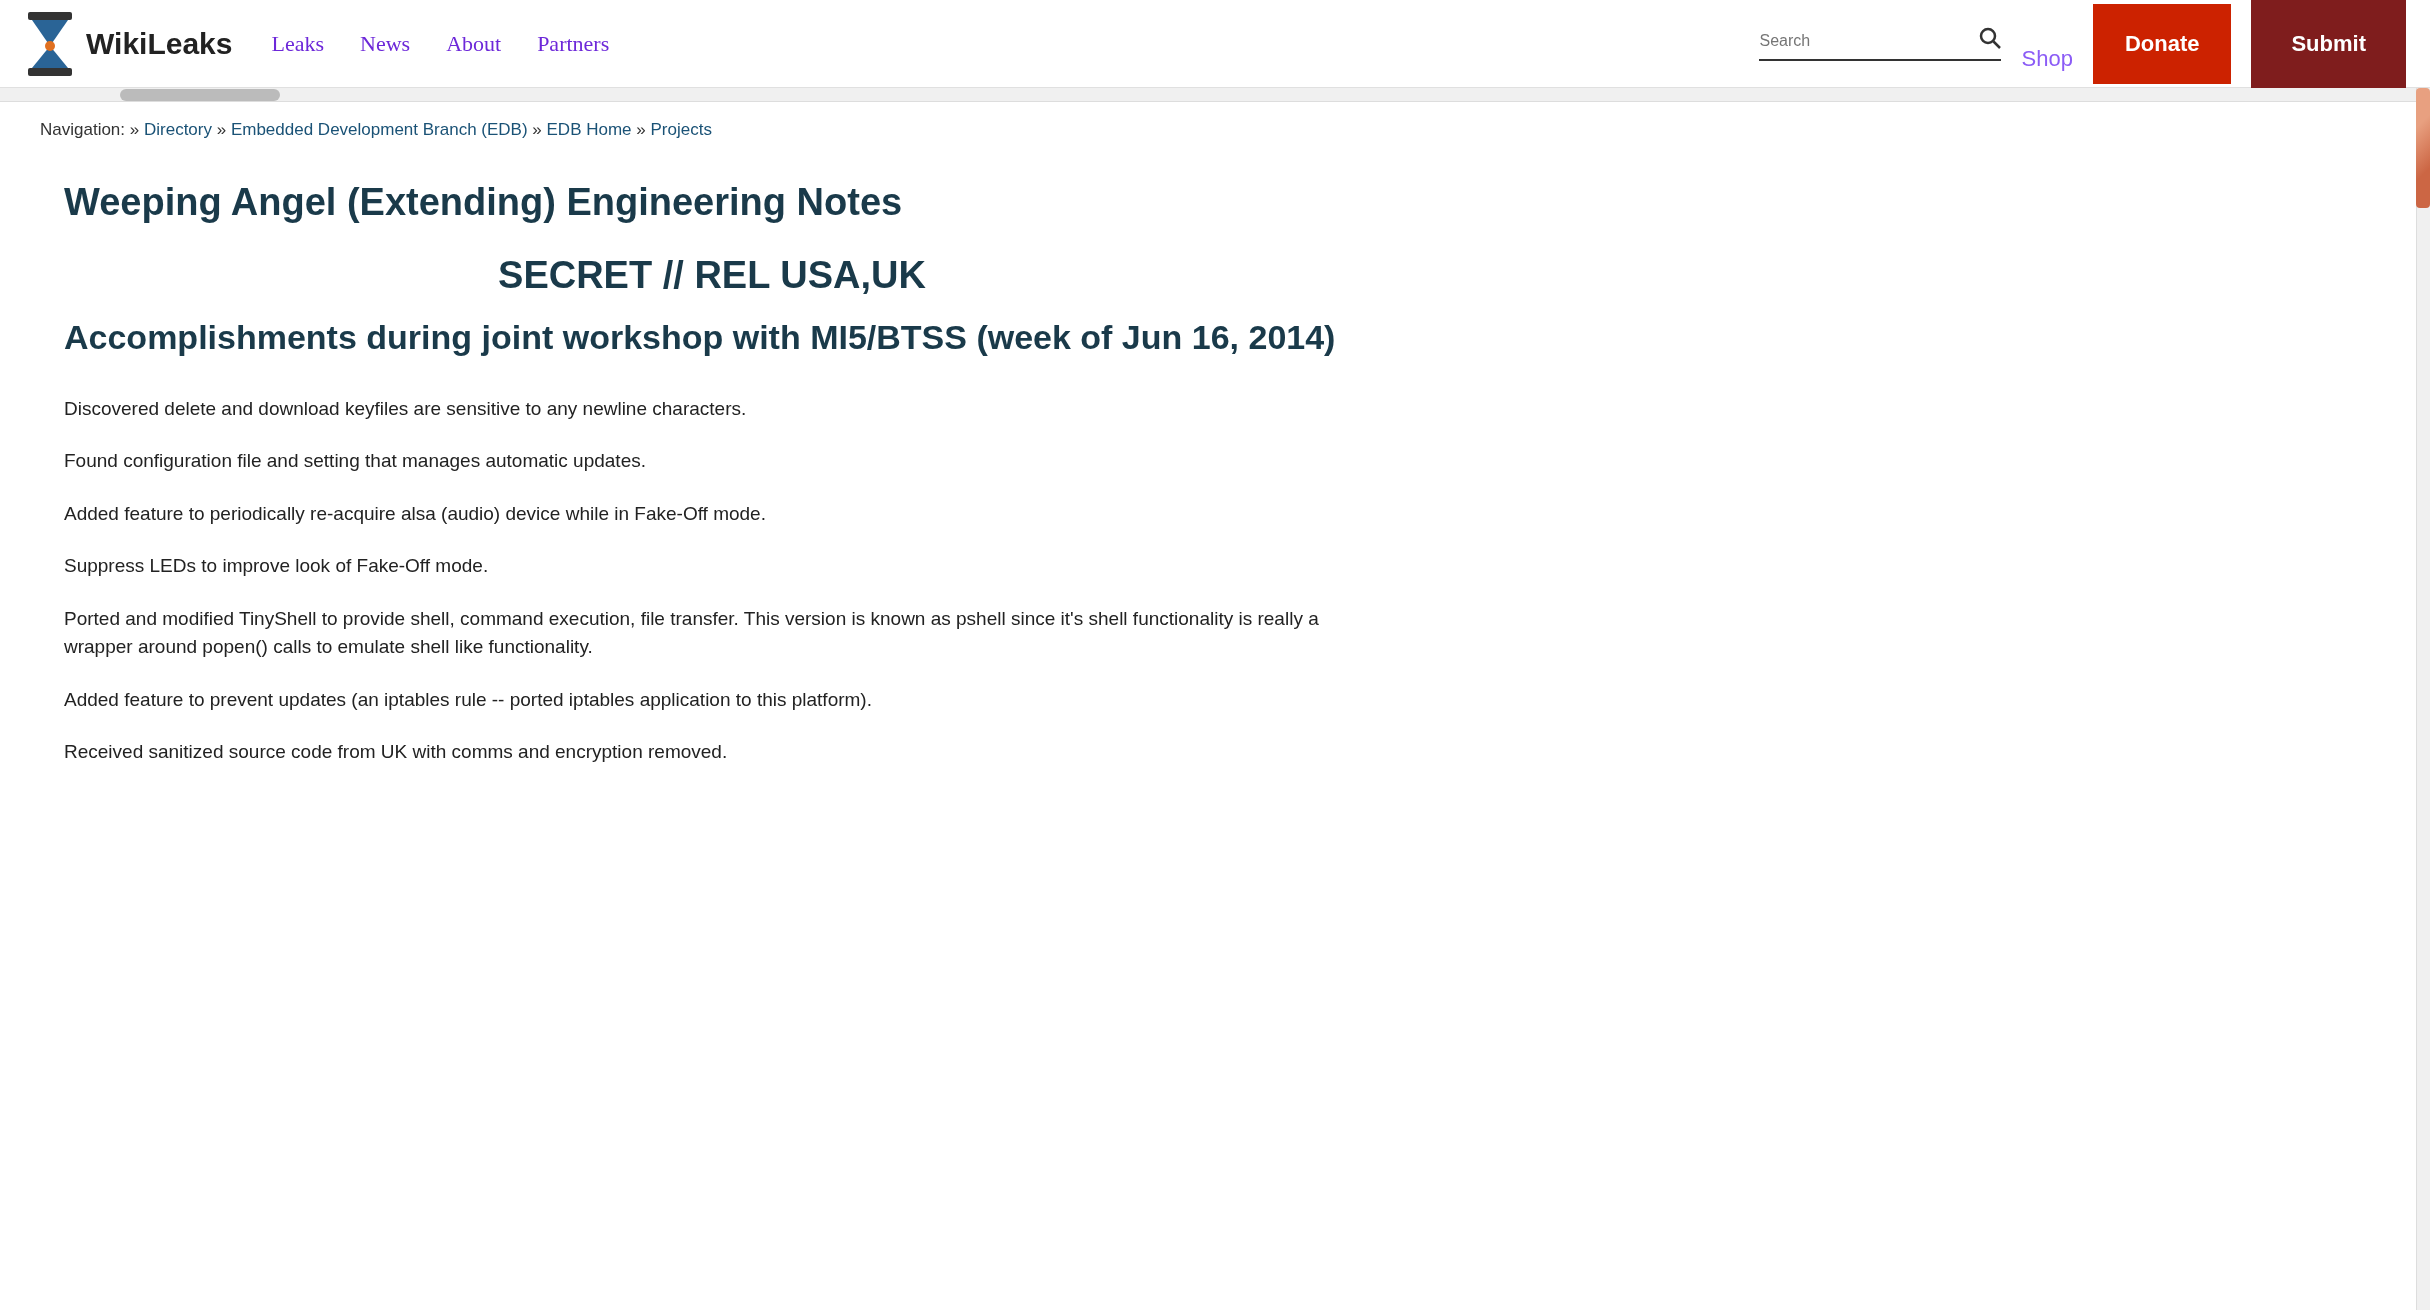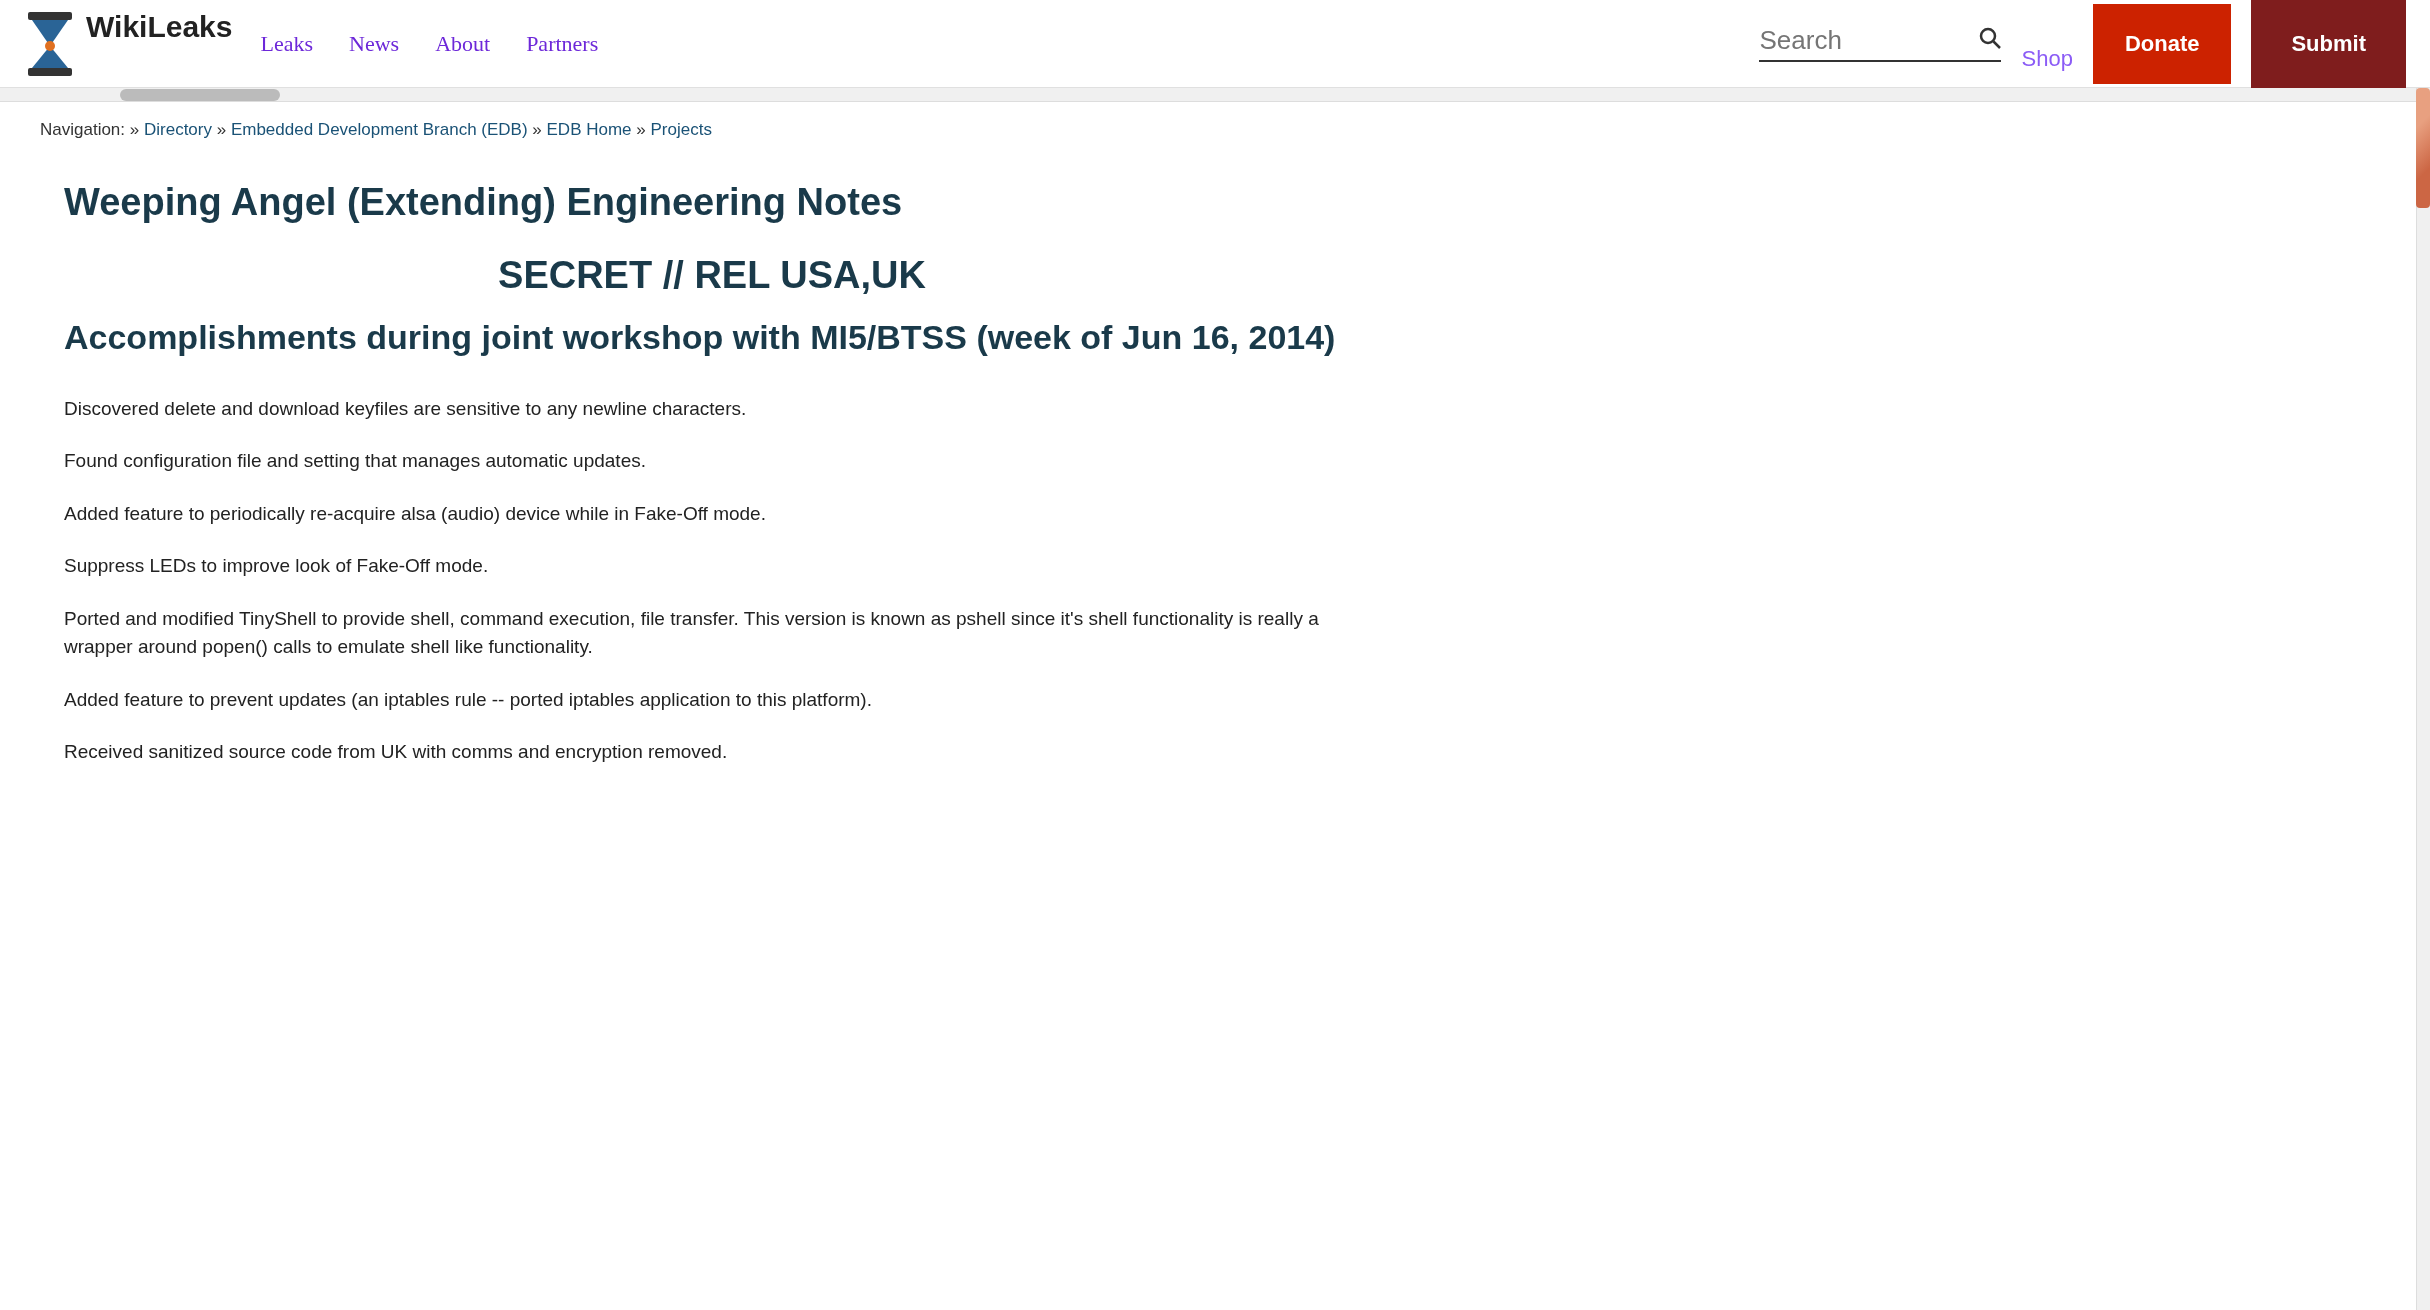--- a/index.html
+++ b/index.html
@@ -10,23 +10,23 @@
       display: flex;
       align-items: center;
       padding: 0 24px;
       height: 88px;
       border-bottom: 1px solid #e0e0e0;
       background: #fff;
       position: relative;
     }
     #logo-area {
       display: flex;
-      align-items: flex-start;
-      text-decoration: none;
-      margin-right: 28px;
+      align-items: center;
+      text-decoration: none;
+      margin-right: 39px;
     }
     #logo-icon {
       width: 52px;
       height: 68px;
       margin-right: 10px;
     }
     #logo-text {
       font-size: 30px;
       font-weight: bold;
       color: #222;
@@ -55,21 +55,21 @@
     }
     #search-area {
       display: flex;
       align-items: center;
       border-bottom: 2px solid #333;
       padding-bottom: 4px;
     }
     #search-input {
       border: none;
       outline: none;
-      font-size: 26px;
+      font-size: 16px;
       width: 220px;
       font-family: Arial, sans-serif;
       color: #14532d;
     }
     #search-icon-btn {
       background: none;
       border: none;
       cursor: pointer;
       font-size: 22px;
       color: #333;

